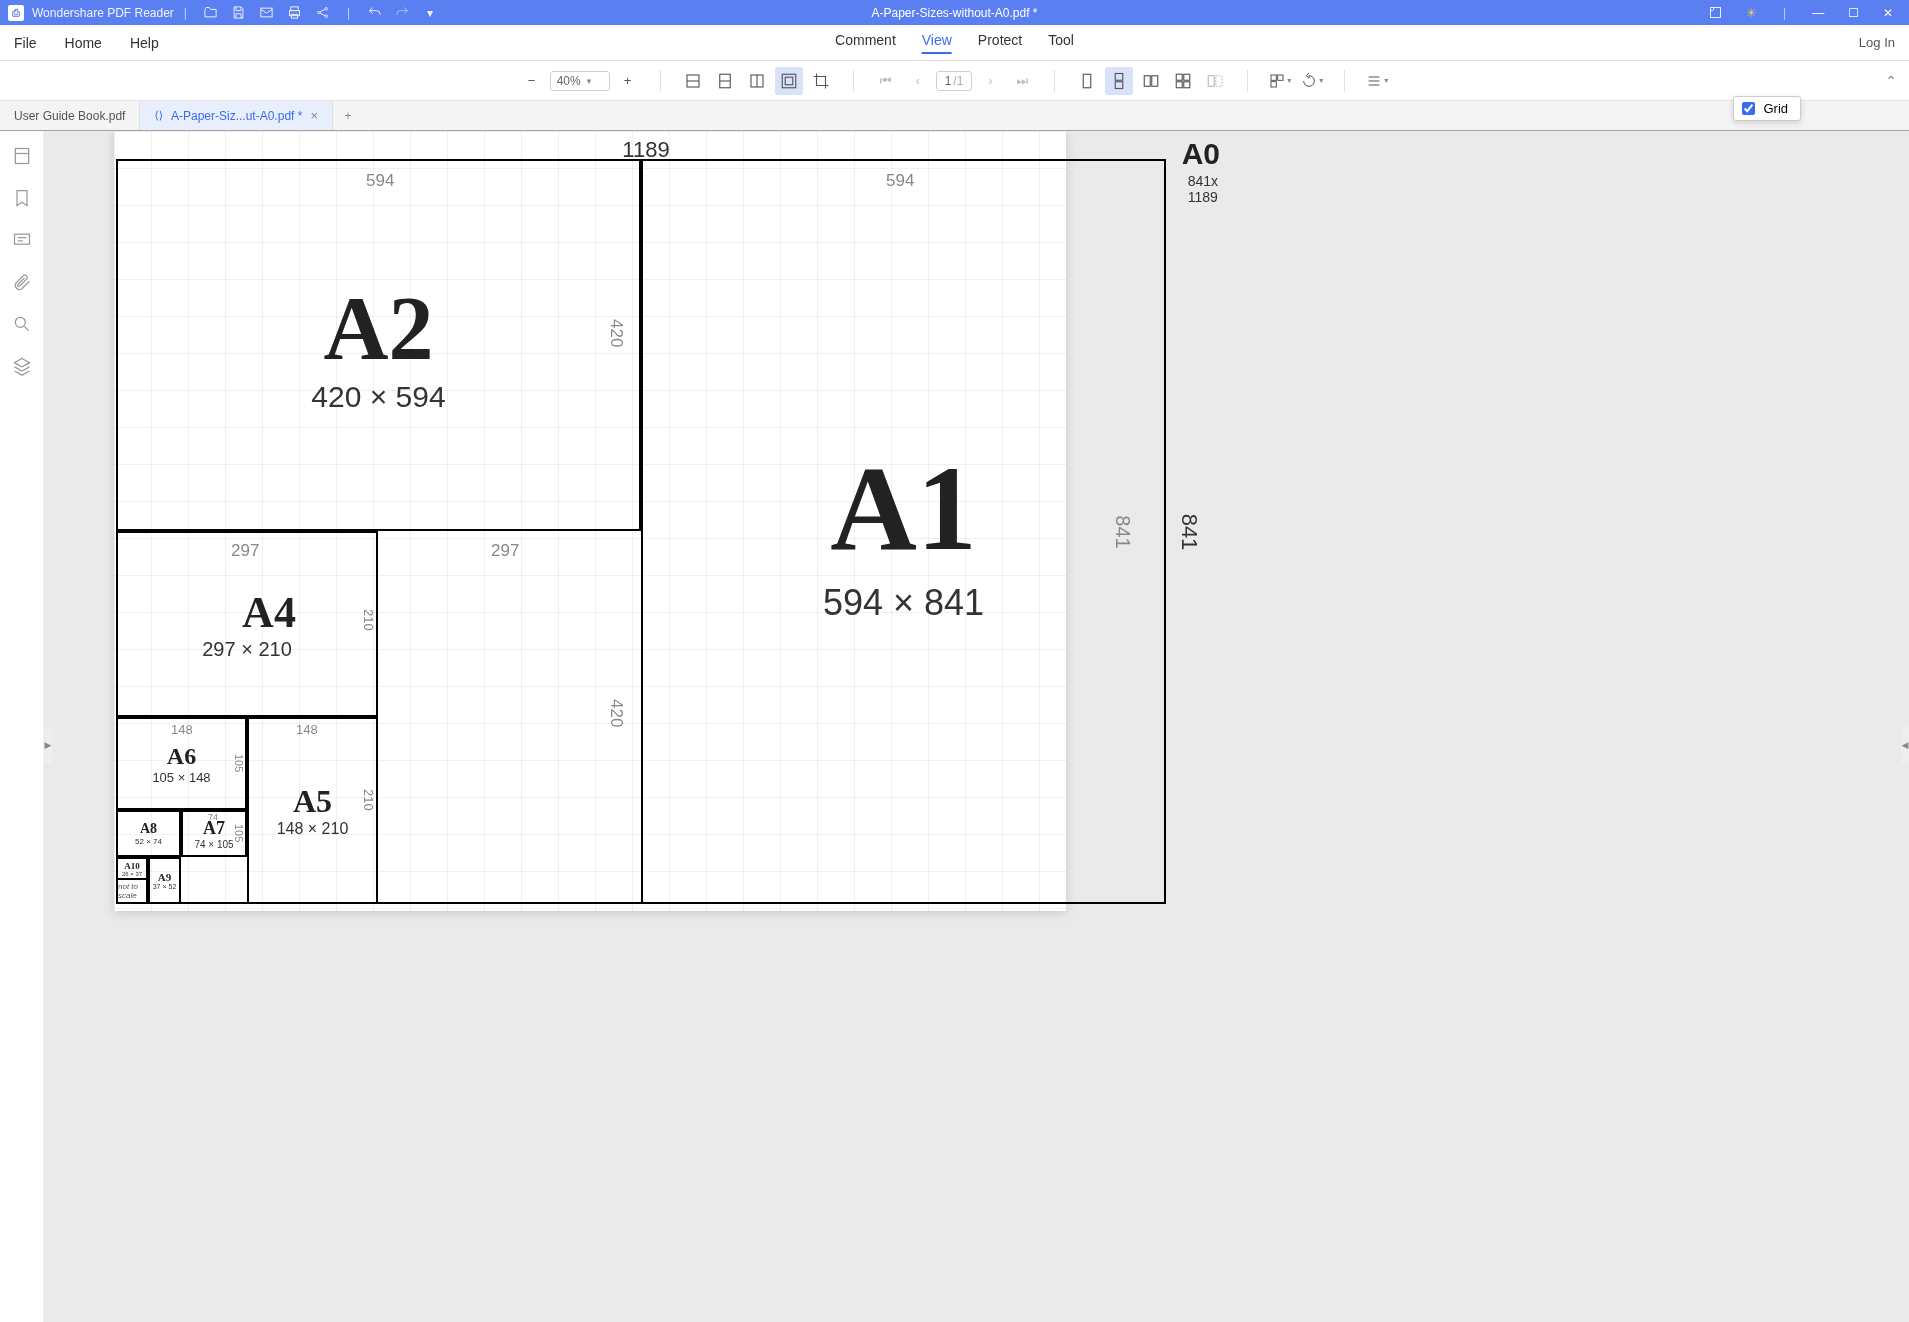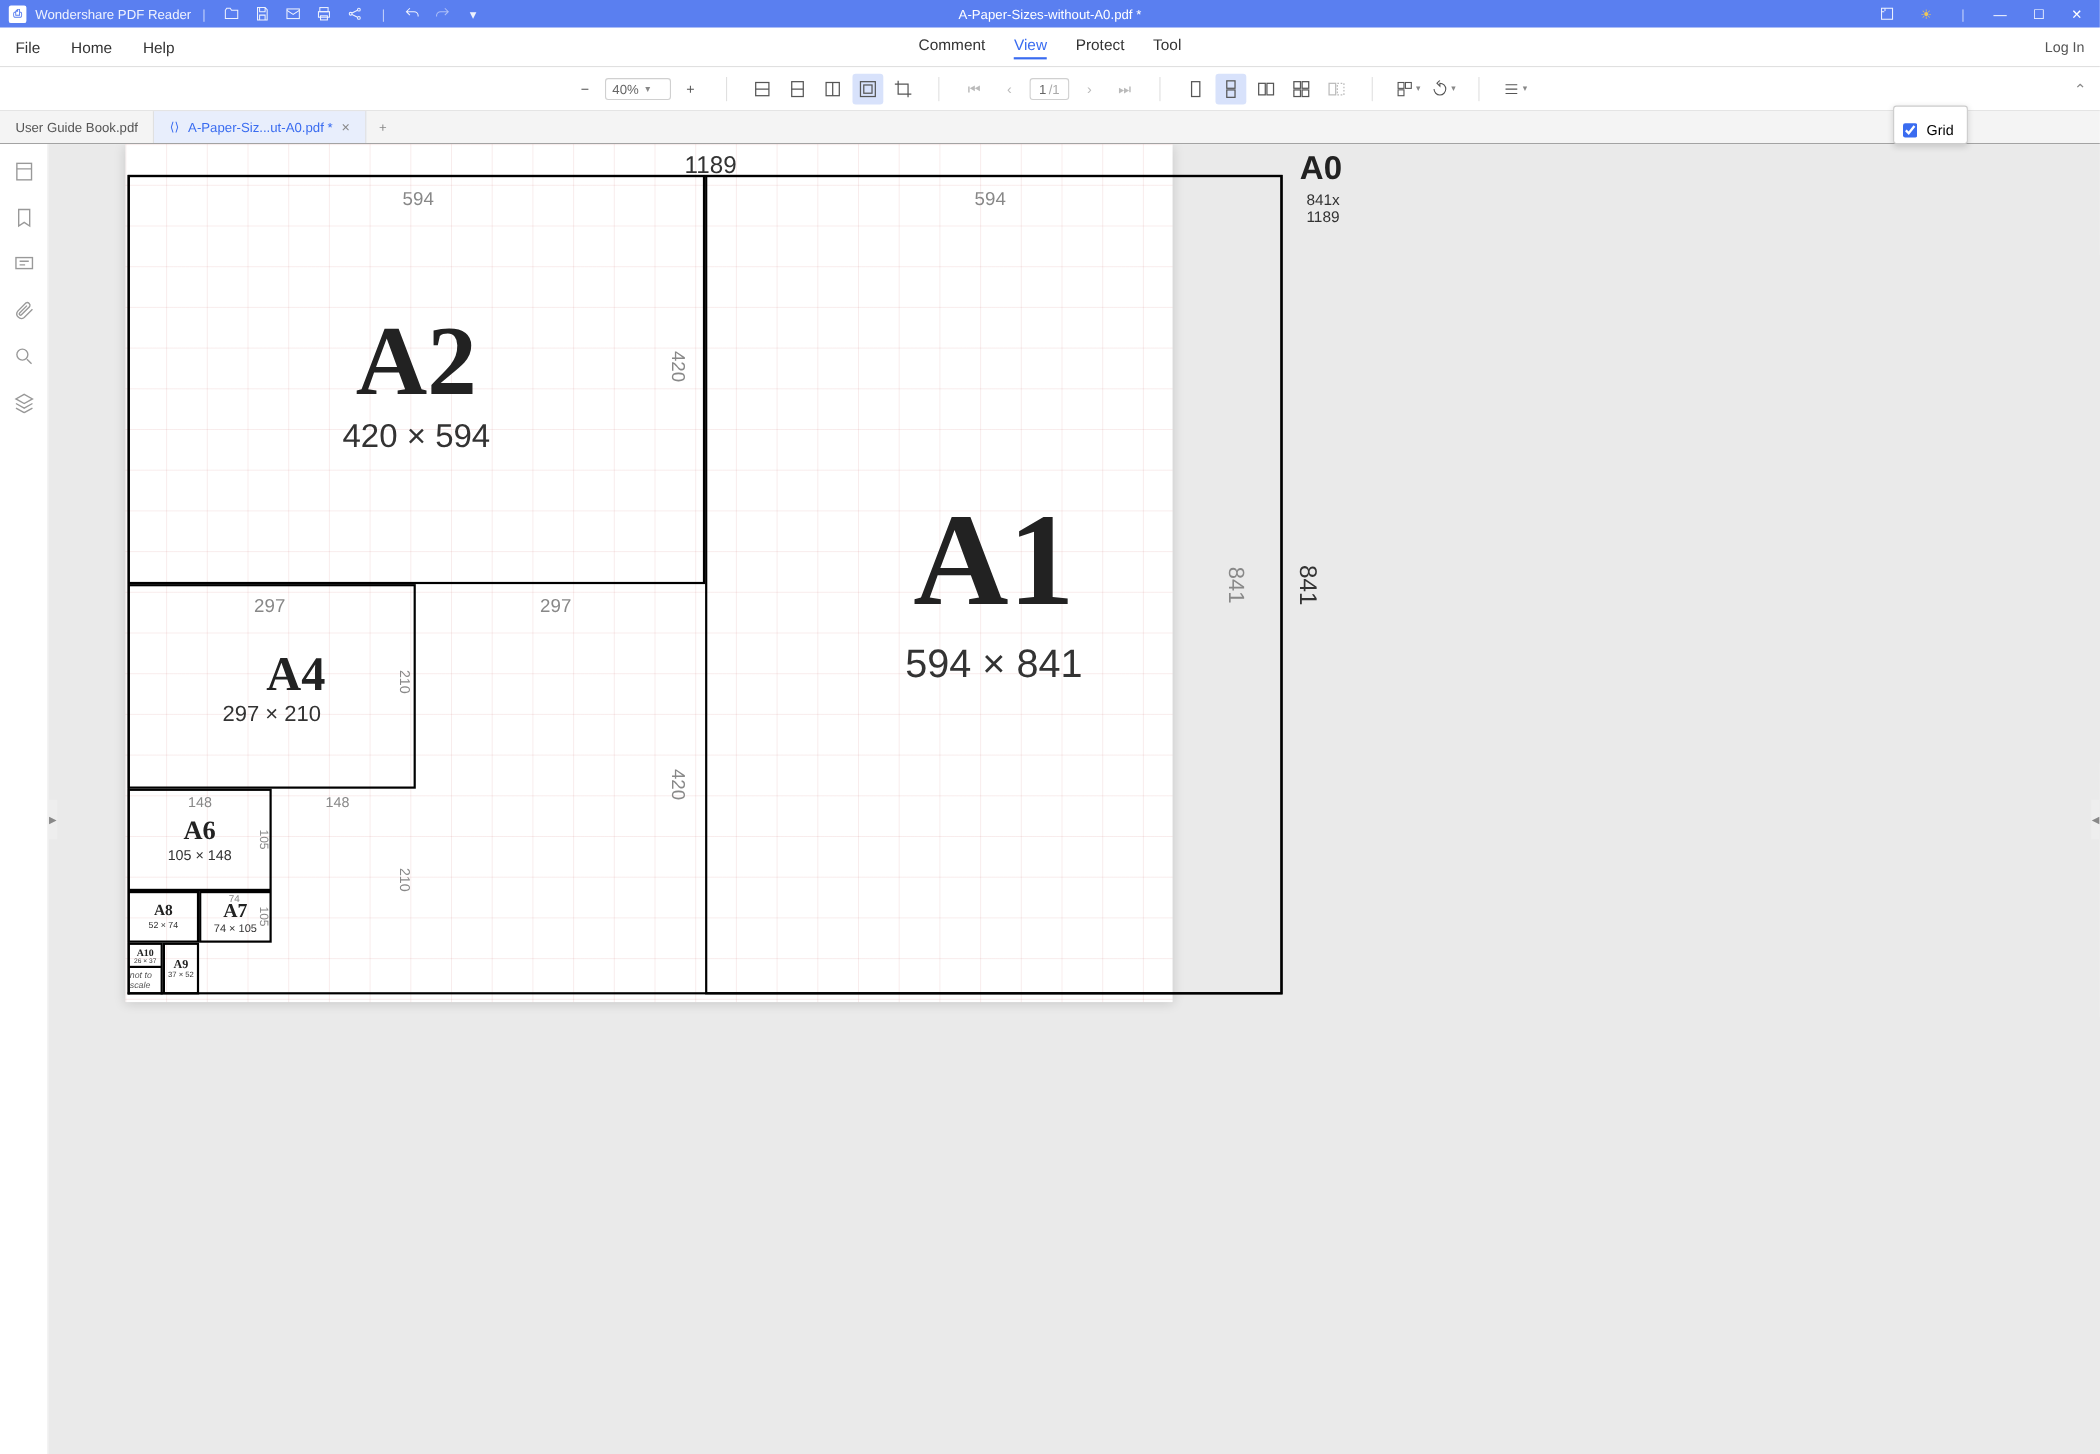--- a/index.html
+++ b/index.html
@@ -37,21 +37,21 @@
 .toolbar .dd::after{content:"▾"; font-size:8px; margin-left:2px; color:#888;}
 .collapse-arrow { position:absolute; right:12px; color:#888; cursor:pointer; font-size:14px;}
 
 
 .tabbar { height:30px; background:#f4f4f4; border-bottom:1px solid #a3a3a3; display:flex; align-items:stretch; font-size:12px;}
 .tabbar .tab { padding:0 14px; display:flex; align-items:center; gap:8px; border-right:1px solid #e0e0e0; cursor:pointer; color:#555;}
 .tabbar .tab.active { background:#e8eefc; color:#3a6cf0;}
 .tabbar .tab .close { font-size:13px; color:#888; cursor:pointer;}
 .tabbar .tab .pref { font-size:11px;}
 .tabbar .add { width:30px; display:flex;align-items:center;justify-content:center; color:#888; cursor:pointer;}
-.grid-popup { position:absolute; right:120px; top:96px; background:#fff; border:1px solid #ccc; border-radius:3px; padding:14px 12px 4px 8px; box-shadow:0 2px 6px rgba(0,0,0,.15); display:flex; align-items:center; gap:8px; font-size:13px; z-index:20;}
+.grid-popup { position:absolute; right:108px; top:96px; background:#fff; border:1px solid #ccc; border-radius:3px; padding:4px 12px 4px 8px; box-shadow:0 2px 6px rgba(0,0,0,.15); display:flex; align-items:center; gap:8px; font-size:13px; z-index:20;}
 .grid-popup input { accent-color:#3a6cf0;}
 
 
 .main { position:absolute; top:131px; bottom:0; left:0; right:0; display:flex;}
 .sidepanel { width:44px; background:#fff; border-right:1px solid #eee; display:flex; flex-direction:column; align-items:center; padding-top:14px; gap:20px;}
 .sidepanel .sicon { width:22px; height:22px; cursor:pointer; color:#999; display:flex;align-items:center;justify-content:center;}
 .sidepanel .sicon svg { stroke:#999; fill:none; stroke-width:1.5;}
 .side-expand { position:absolute; left:44px; top:50%; width:8px; height:36px; background:#eee; display:flex;align-items:center;justify-content:center; font-size:9px; color:#888; cursor:pointer; z-index:5;}
 .side-expand-r { position:absolute; right:0; top:50%; width:8px; height:36px; background:#eee; display:flex;align-items:center;justify-content:center; font-size:9px; color:#888; cursor:pointer; z-index:5;}
 
@@ -398,20 +398,24 @@
         <span class="dimlabel" style="left:115px; top:382px">297</span>
         <span class="dimlabel" style="left:375px; top:382px">297</span>
         <span class="dimlabel v" style="left:245px; top:450px; font-size:13px">210</span>
         <span class="dimlabel v" style="left:245px; top:630px; font-size:13px">210</span>
 
         <div class="box a4">
           <div class="big">A4</div>
           <div class="dims">297 × 210</div>
         </div>
 
+        <div class="box a5">
+          <div class="big">A5</div>
+          <div class="dims">148 × 210</div>
+        </div>
         <span class="dimlabel" style="left:55px; top:563px; font-size:13px">148</span>
         <span class="dimlabel" style="left:180px; top:563px; font-size:13px">148</span>
         <span class="dimlabel v" style="left:117px; top:595px; font-size:11px">105</span>
         <span class="dimlabel v" style="left:117px; top:665px; font-size:11px">105</span>
 
         <div class="box a6">
           <div class="big">A6</div>
           <div class="dims">105 × 148</div>
         </div>
 

